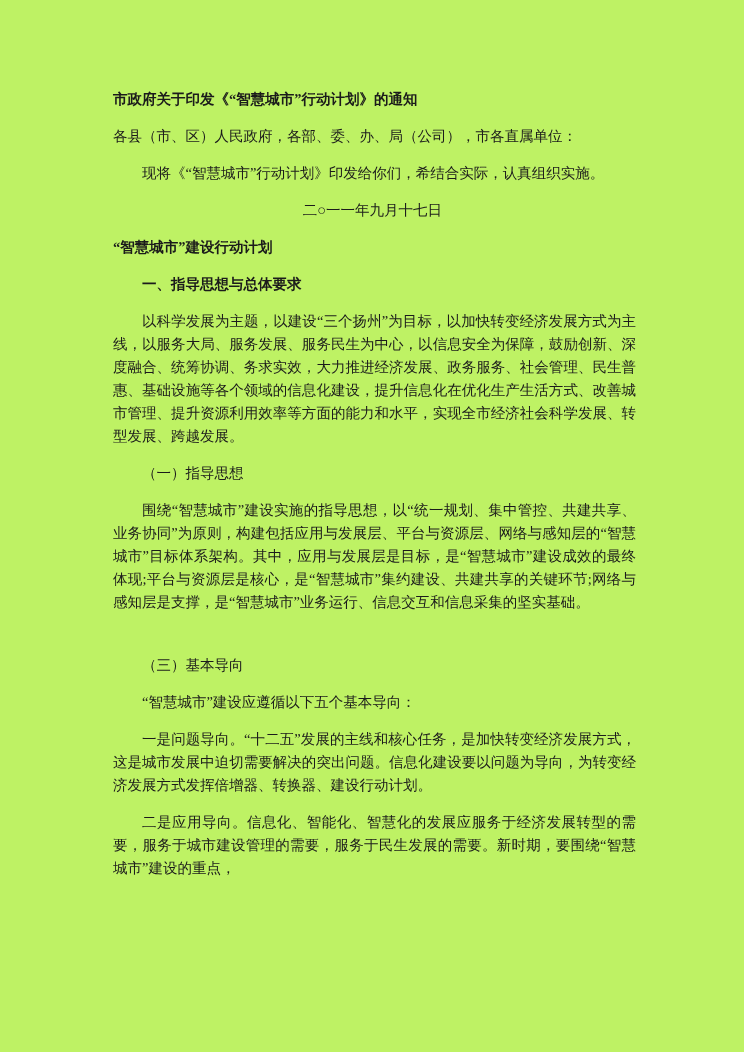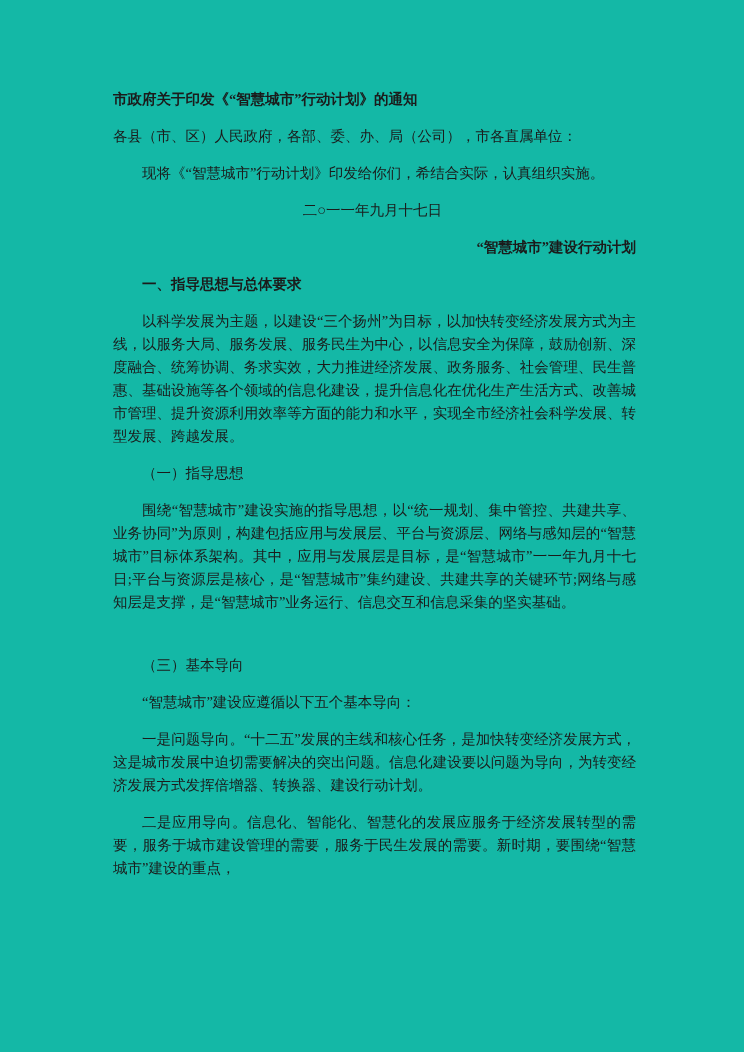--- a/index.html
+++ b/index.html
@@ -5,40 +5,40 @@
   html, body {
     margin: 0;
     padding: 0;
     background: #ffffff;
   }
   .page {
     position: relative;
     width: 744px;
     height: 1052px;
     box-sizing: border-box;
-    background: #14b8a6;
+    background: #bef264;
     padding: 88px 108px 0 113px;
     font-family: "Liberation Serif", "DejaVu Serif", serif;
     color: #1b1b1b;
     font-size: 14.5px;
     line-height: 23px;
     overflow: hidden;
   }
   .block {
     margin: 0 0 14px 0;
     text-align: justify;
   }
   .indent {
     text-indent: 2em;
   }
   .bold {
     font-weight: bold;
   }
   .center-title {
-    text-align: right;
+    text-align: left;
     font-weight: bold;
     text-indent: 0;
   }
   .right-align {
     text-align: center;
     padding-right: 4px;
   }
   .extra-gap {
     margin-top: 40px;
   }
@@ -59,21 +59,21 @@
   <div class="block center-title">“智慧城市”建设行动计划</div>
 
 
   <div class="block bold indent">一、指导思想与总体要求</div>
 
   <div class="block indent">以科学发展为主题，以建设“三个扬州”为目标，以加快转变经济发展方式为主线，以服务大局、服务发展、服务民生为中心，以信息安全为保障，鼓励创新、深度融合、统筹协调、务求实效，大力推进经济发展、政务服务、社会管理、民生普惠、基础设施等各个领域的信息化建设，提升信息化在优化生产生活方式、改善城市管理、提升资源利用效率等方面的能力和水平，实现全市经济社会科学发展、转型发展、跨越发展。</div>
 
   <div class="block indent">（一）指导思想</div>
 
 
-  <div class="block indent">围绕“智慧城市”建设实施的指导思想，以“统一规划、集中管控、共建共享、业务协同”为原则，构建包括应用与发展层、平台与资源层、网络与感知层的“智慧城市”目标体系架构。其中，应用与发展层是目标，是“智慧城市”一一年九月十七日;平台与资源层是核心，是“智慧城市”集约建设、共建共享的关键环节;网络与感知层是支撑，是“智慧城市”业务运行、信息交互和信息采集的坚实基础。</div>
+  <div class="block indent">围绕“智慧城市”建设实施的指导思想，以“统一规划、集中管控、共建共享、业务协同”为原则，构建包括应用与发展层、平台与资源层、网络与感知层的“智慧城市”目标体系架构。其中，应用与发展层是目标，是“智慧城市”建设成效的最终体现;平台与资源层是核心，是“智慧城市”集约建设、共建共享的关键环节;网络与感知层是支撑，是“智慧城市”业务运行、信息交互和信息采集的坚实基础。</div>
 
   <div class="block indent extra-gap">（三）基本导向</div>
 
   <div class="block indent">“智慧城市”建设应遵循以下五个基本导向：</div>
 
   <div class="block indent">一是问题导向。“十二五”发展的主线和核心任务，是加快转变经济发展方式，这是城市发展中迫切需要解决的突出问题。信息化建设要以问题为导向，为转变经济发展方式发挥倍增器、转换器、建设行动计划。</div>
 
   <div class="block indent">二是应用导向。信息化、智能化、智慧化的发展应服务于经济发展转型的需要，服务于城市建设管理的需要，服务于民生发展的需要。新时期，要围绕“智慧城市”建设的重点，</div>
 
 </div>

